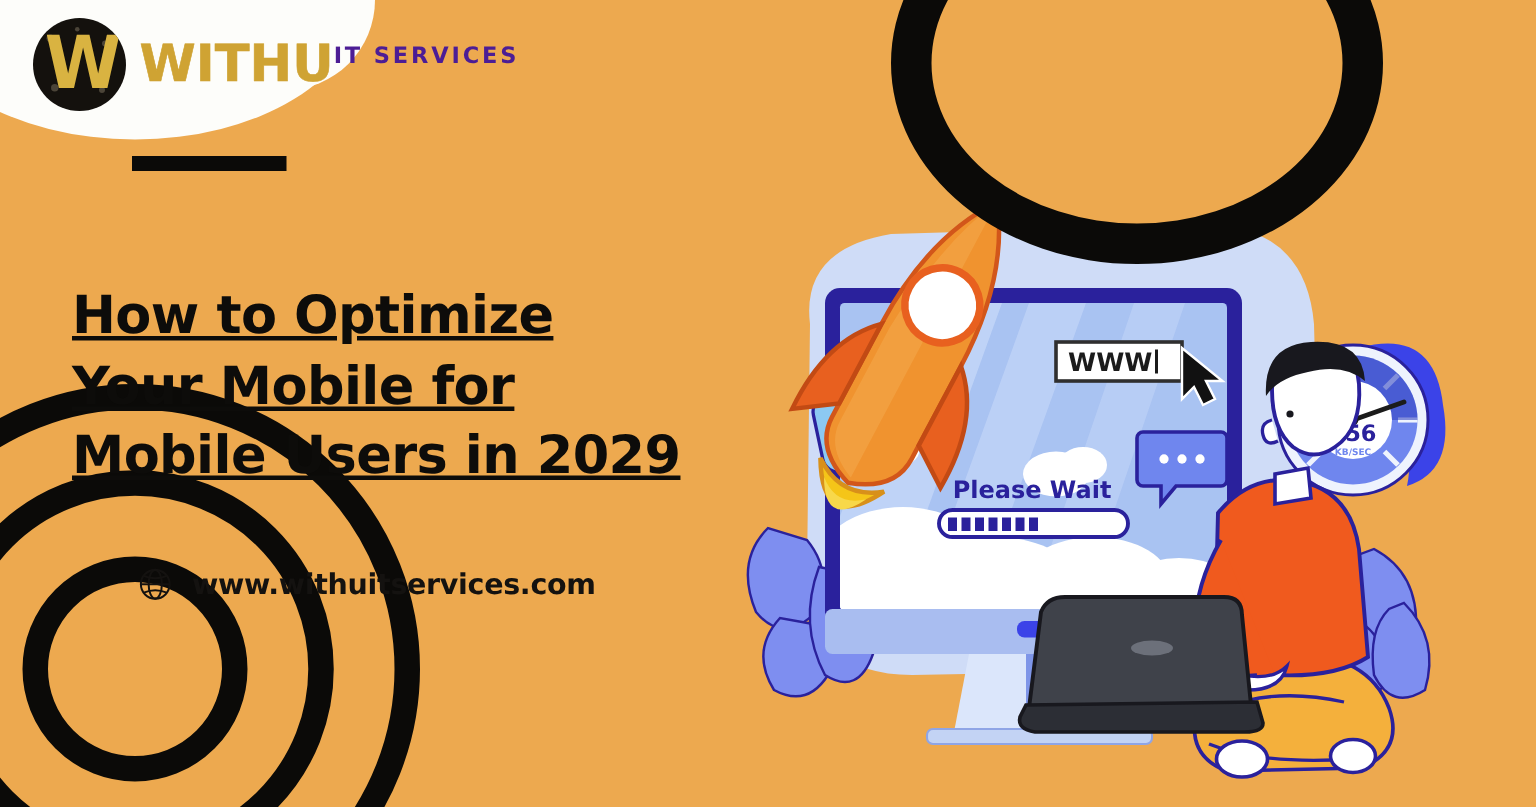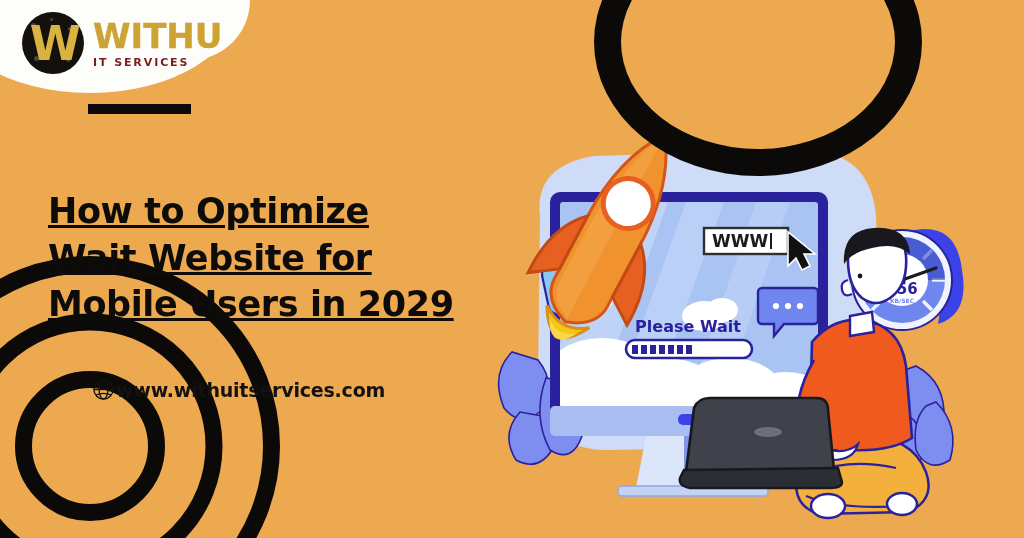--- a/index.html
+++ b/index.html
@@ -55,29 +55,29 @@
     display:flex; align-items:center; justify-content:center;
     overflow:hidden;
   }
   .logo-mark .speck { position:absolute; background:#4b4438; border-radius:50%; }
   .logo-mark .wglyph {
     font-family:"DejaVu Sans", sans-serif;
     font-weight:700; font-size:40px; color:#d9b341;
     letter-spacing:-5px; line-height:1; position:relative; z-index:2;
     transform:scaleX(1.16) scaleY(1.22);
   }
-  .logo-text { display:flex; flex-direction:column; line-height:1; }
+  .logo-text { display:flex; flex-direction:row; line-height:1; }
   .logo-name {
     font-size:34px; font-weight:700; color:#cfa333;
     letter-spacing:0px;
     font-family:"DejaVu Sans", sans-serif;
     -webkit-text-stroke:0.4px #cfa333;
   }
   .logo-sub {
-    font-size:11px; font-weight:700; color:#7f1d1d;
+    font-size:15px; font-weight:700; color:#4c1d95;
     letter-spacing:1.9px; margin-top:4px;
     font-family:"DejaVu Sans", sans-serif;
   }
 
   .rule-bar {
     position:absolute; left:88px; top:104px;
     width:103px; height:10px; background:#0b0a08;
   }
 
   
@@ -86,21 +86,21 @@
     width:480px;
     font-family:"DejaVu Sans", sans-serif;
     font-weight:700; font-size:35px; line-height:1.33;
     color:#0d0c0a; letter-spacing:-0.4px;
   }
   .headline .ln { display:block; white-space:nowrap;text-decoration:underline; }
 
   
   .url-row {
     position:absolute; left:92px; top:378px;
-    display:flex; align-items:center; gap:1px;
+    display:flex; align-items:center; gap:13px;
   }
   .globe { width:23px; height:23px; flex:none; }
   .url-text {
     font-family:"DejaVu Sans", sans-serif;
     font-weight:700; font-size:19px; color:#141210;
     letter-spacing:-0.2px;
   }
 
   
   .illo { position:absolute; left:498px; top:120px; width:460px; height:418px; }
@@ -294,21 +294,21 @@
     <div class="logo-text">
       <span class="logo-name">WITHU</span>
       <span class="logo-sub">IT SERVICES</span>
     </div>
   </div>
 
   <div class="rule-bar"></div>
 
   <div class="headline">
     <span class="ln">How to Optimize</span>
-    <span class="ln">Wait Website for</span>
+    <span class="ln">Your Mobile for</span>
     <span class="ln">Mobile Users in 2029</span>
   </div>
 
   <div class="url-row">
     <svg class="globe" viewBox="0 0 24 24">
       <g fill="none" stroke="#141210" stroke-width="1.4">
         <circle cx="12" cy="12" r="10"></circle>
         <ellipse cx="12" cy="12" rx="4.6" ry="10"></ellipse>
         <line x1="2" y1="12" x2="22" y2="12"></line>
         <path d="M4 6.2 q8 3.4 16 0"></path>

